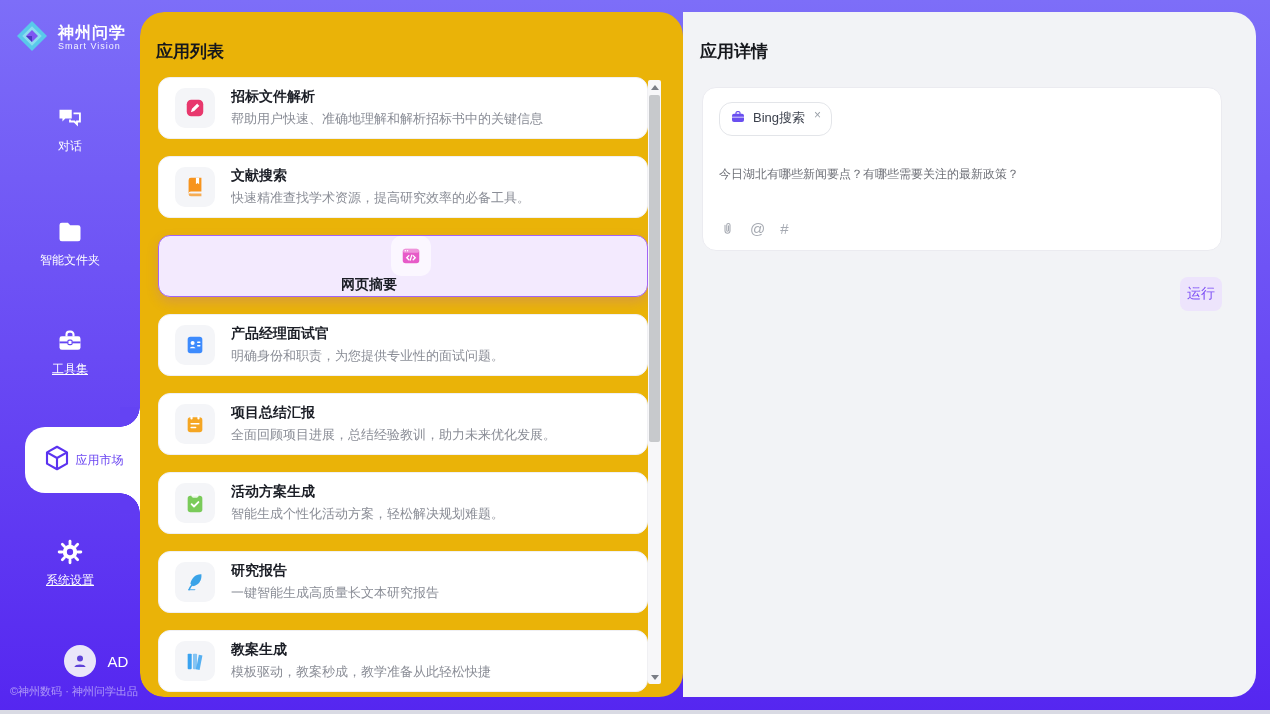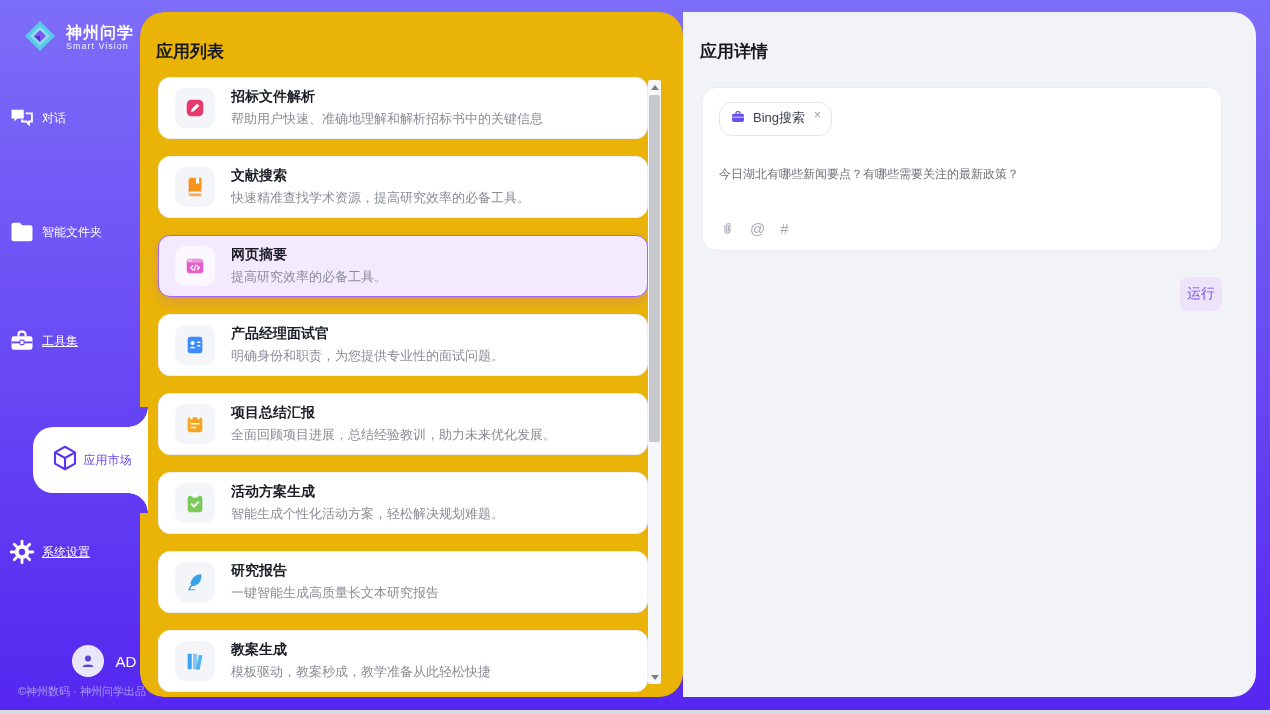--- a/index.html
+++ b/index.html
@@ -5,26 +5,26 @@
   * { margin:0; padding:0; box-sizing:border-box; }
   html,body { width:1270px; height:714px; overflow:hidden; }
   body {
     font-family:"Liberation Sans","DejaVu Sans",sans-serif;
     background:linear-gradient(180deg,#7d6ef8 0%,#5526f0 100%);
     position:relative; color:#1b1e26;
   }
   .bottom-edge{position:absolute;left:0;bottom:0;width:100%;height:4px;background:#d9dae3;}
 
   
-  .sidebar{position:absolute;left:8px;top:0;width:140px;height:710px;}
+  .sidebar{position:absolute;left:0;top:0;width:140px;height:710px;}
   .logo{position:absolute;top:18px;left:0;width:140px;display:flex;align-items:center;justify-content:center;gap:8px;}
   .logo-text{color:#fff;line-height:1.05;}
   .logo-title{font-size:16px;font-weight:bold;letter-spacing:1px;}
   .logo-sub{font-size:9px;letter-spacing:1px;opacity:.92;}
-  .nav-item{position:absolute;left:0;width:140px;display:flex;align-items:center;gap:6px;cursor:pointer;}
+  .nav-item{position:absolute;left:0;width:140px;display:flex;flex-direction:column;align-items:center;gap:6px;cursor:pointer;}
   .nav-label{color:#fff;font-size:12px;}
   .nav-label.u{text-decoration:underline;}
   .nav-item svg{display:block;}
   
   .active-blob{position:absolute;left:25px;top:427px;width:115px;height:66px;background:#fff;border-radius:20px 0 0 20px;z-index:2;}
   .active-blob::before{content:'';position:absolute;right:0;top:-20px;width:20px;height:20px;
     background:radial-gradient(circle at 0 0,#6443f3 19.5px,#fff 20px);}
   .active-blob::after{content:'';position:absolute;right:0;bottom:-20px;width:20px;height:20px;
     background:radial-gradient(circle at 0 100%,#603af2 19.5px,#fff 20px);}
   .active-inner{position:relative;z-index:3;width:100%;height:100%;display:flex;flex-direction:row;align-items:center;justify-content:center;gap:4px;cursor:pointer;}
@@ -33,21 +33,21 @@
   .avatar{width:32px;height:32px;border-radius:50%;background:#eae6f9;display:flex;align-items:center;justify-content:center;}
   .user-name{color:#fff;font-size:15px;}
   .sidebar-footer{position:absolute;left:10px;top:684px;font-size:11px;color:rgba(255,255,255,.5);white-space:nowrap;}
 
   
   .content{position:absolute;left:140px;top:12px;right:14px;bottom:17px;border-radius:24px;overflow:hidden;display:flex;}
   .left-panel{position:relative;width:543px;background:#eab308;border-radius:24px;flex:none;padding:28px 0 0 16px;}
   .panel-title{font-size:17px;font-weight:bold;color:#15171c;}
   .app-list{margin-top:14px;margin-left:2px;width:490px;}
   .app-item{position:relative;display:flex;align-items:center;width:490px;height:62px;border:1px solid #f0f0f3;border-radius:12px;background:#fff;margin-bottom:17px;padding-left:16px;cursor:pointer;}
-  .app-item.selected{background:#f3eafe;border:1.5px solid #a264f6;box-shadow:0 5px 12px rgba(150,80,240,.22);}
+  .app-item.selected{background:#f3eafe;border:1.5px solid #a264f6;box-shadow:0 5px 12px rgba(150,80,240,.22);flex-direction:column;}
   .icon-tile{width:40px;height:40px;border-radius:10px;background:#f4f5f8;display:flex;align-items:center;justify-content:center;flex:none;}
   .app-item.selected .icon-tile{background:#fbf7ff;}
   .app-text{margin-left:16px;overflow:hidden;}
   .app-title{font-size:14px;font-weight:bold;color:#1b1e26;}
   .app-desc{font-size:13px;color:#8a8d96;margin-top:4px;white-space:nowrap;}
 
   
   .scrollbar{position:absolute;top:68px;bottom:13px;right:22px;width:13px;background:#f7f7f9;border-radius:2px;}
   .sb-arrow{position:absolute;left:0;width:13px;height:14px;display:flex;align-items:center;justify-content:center;cursor:pointer;}
   .sb-arrow.up{top:0;} .sb-arrow.down{bottom:0;}

